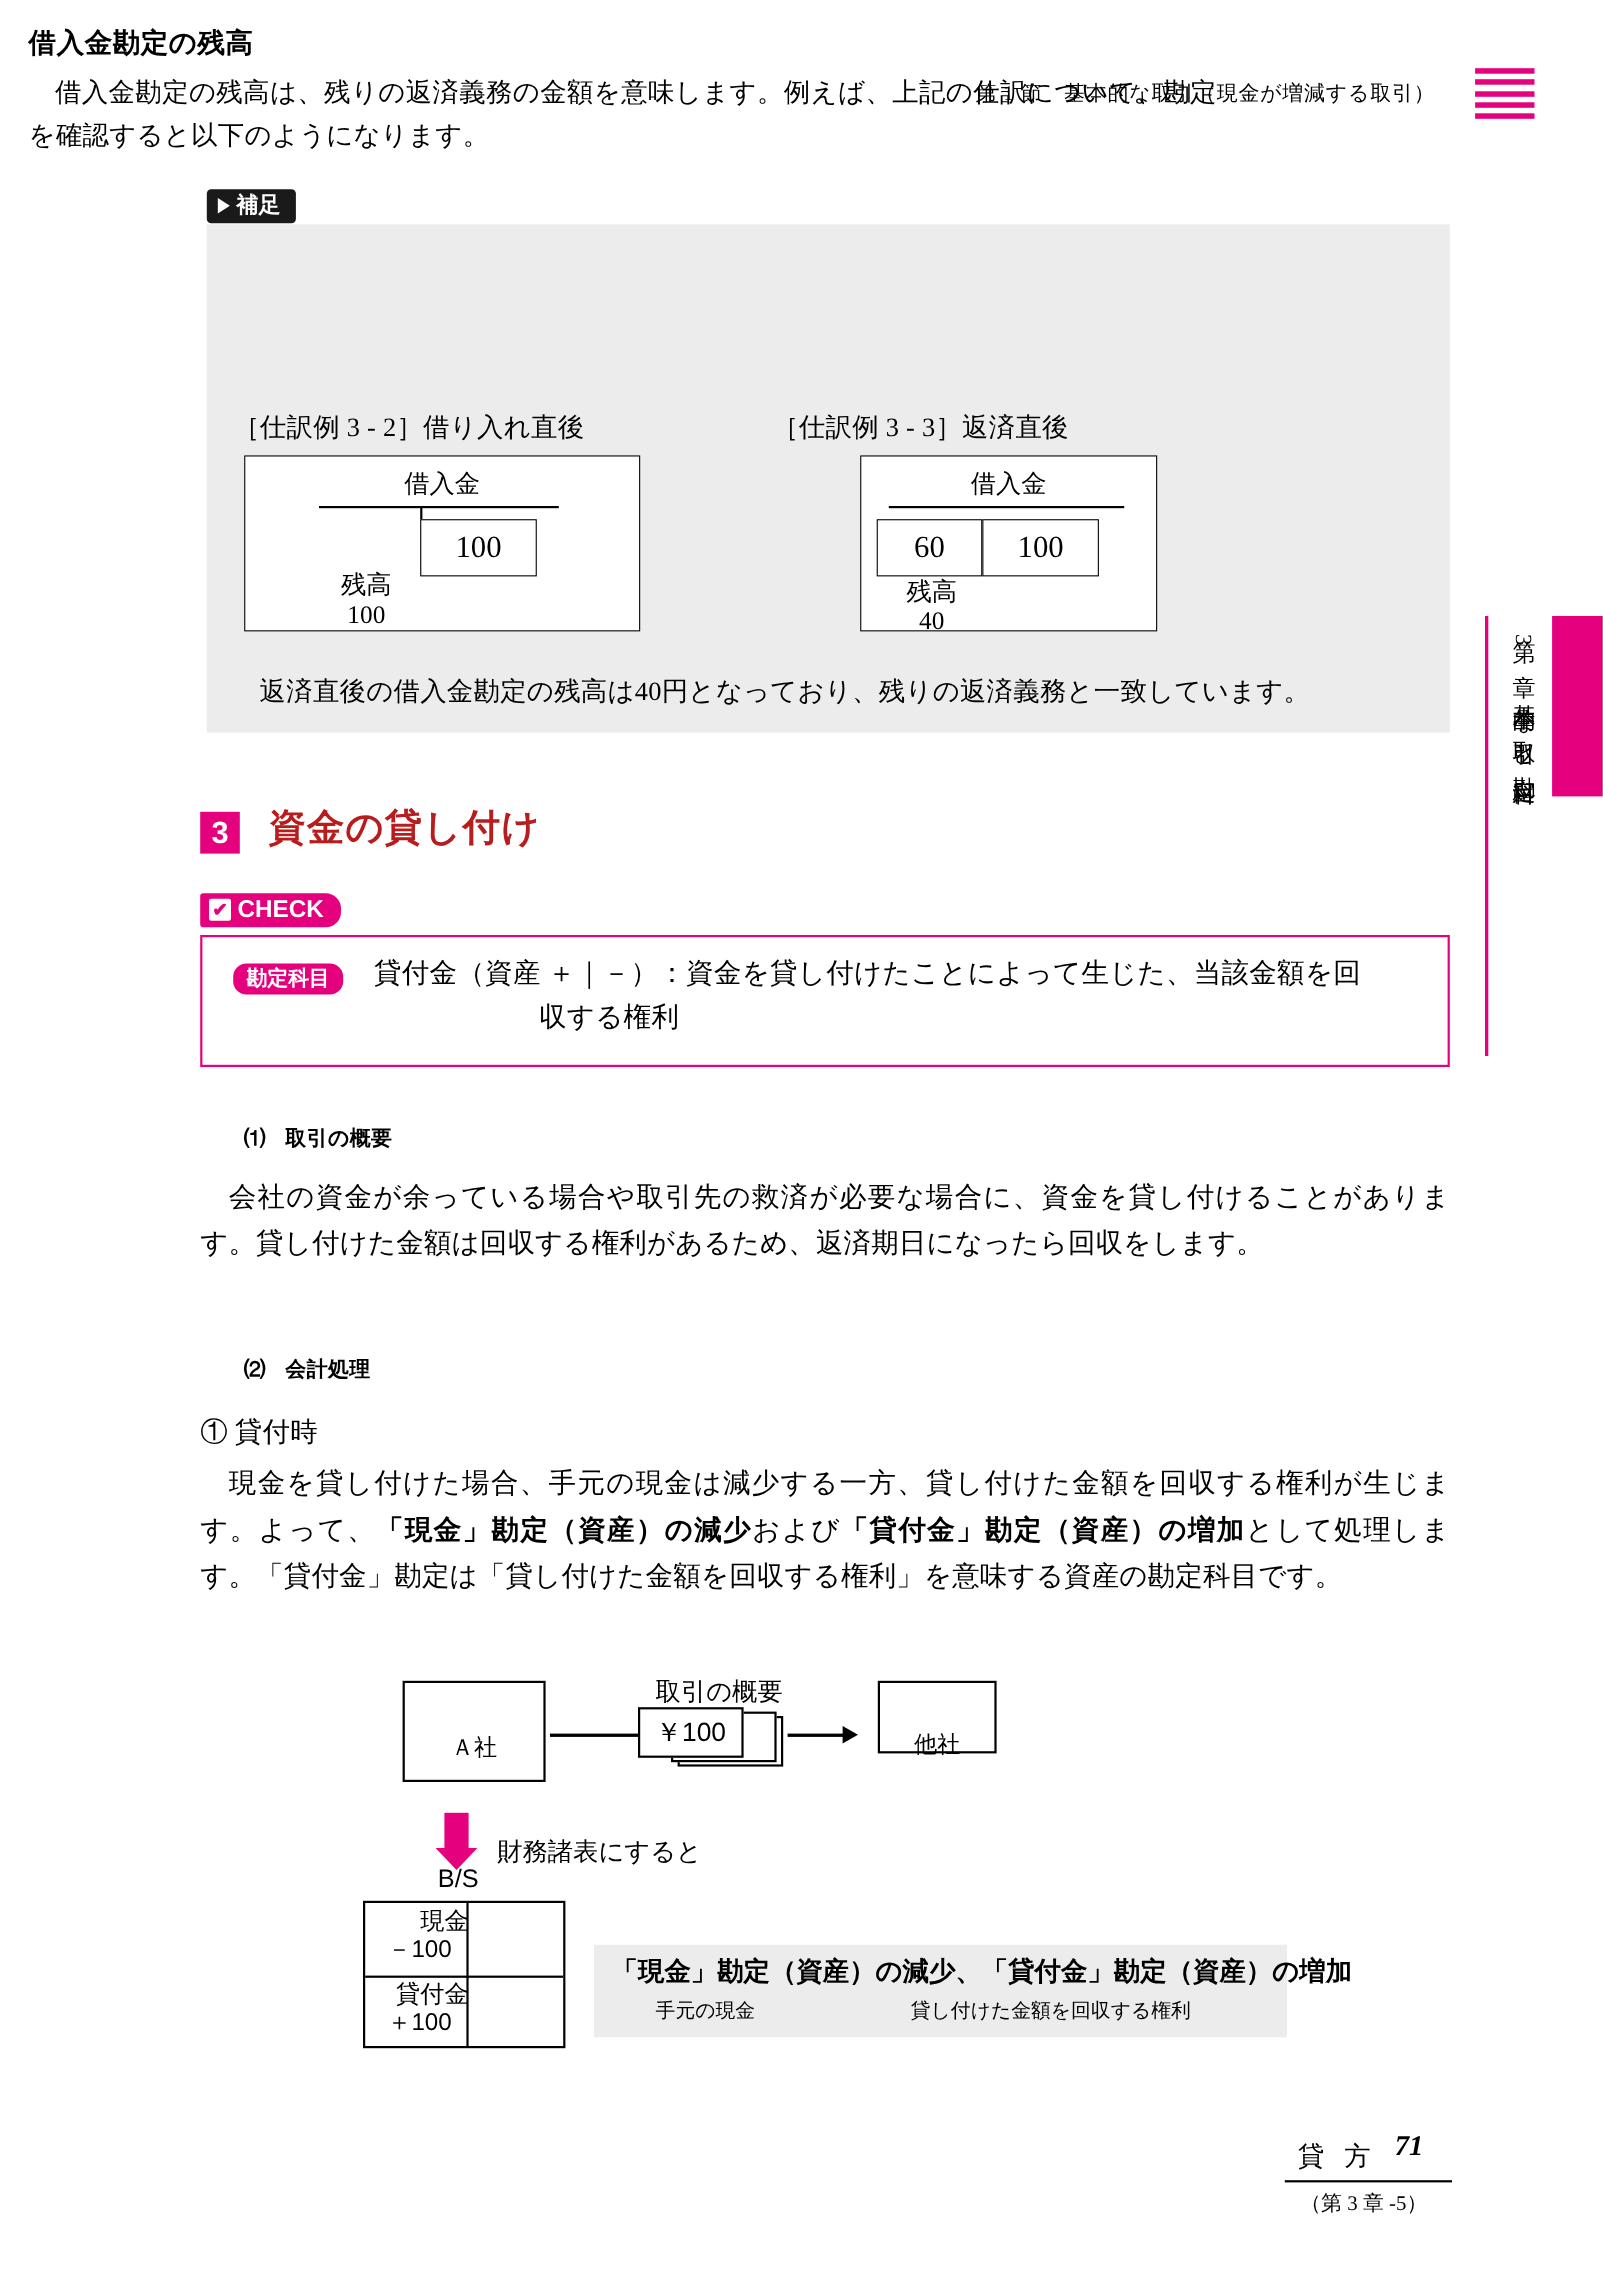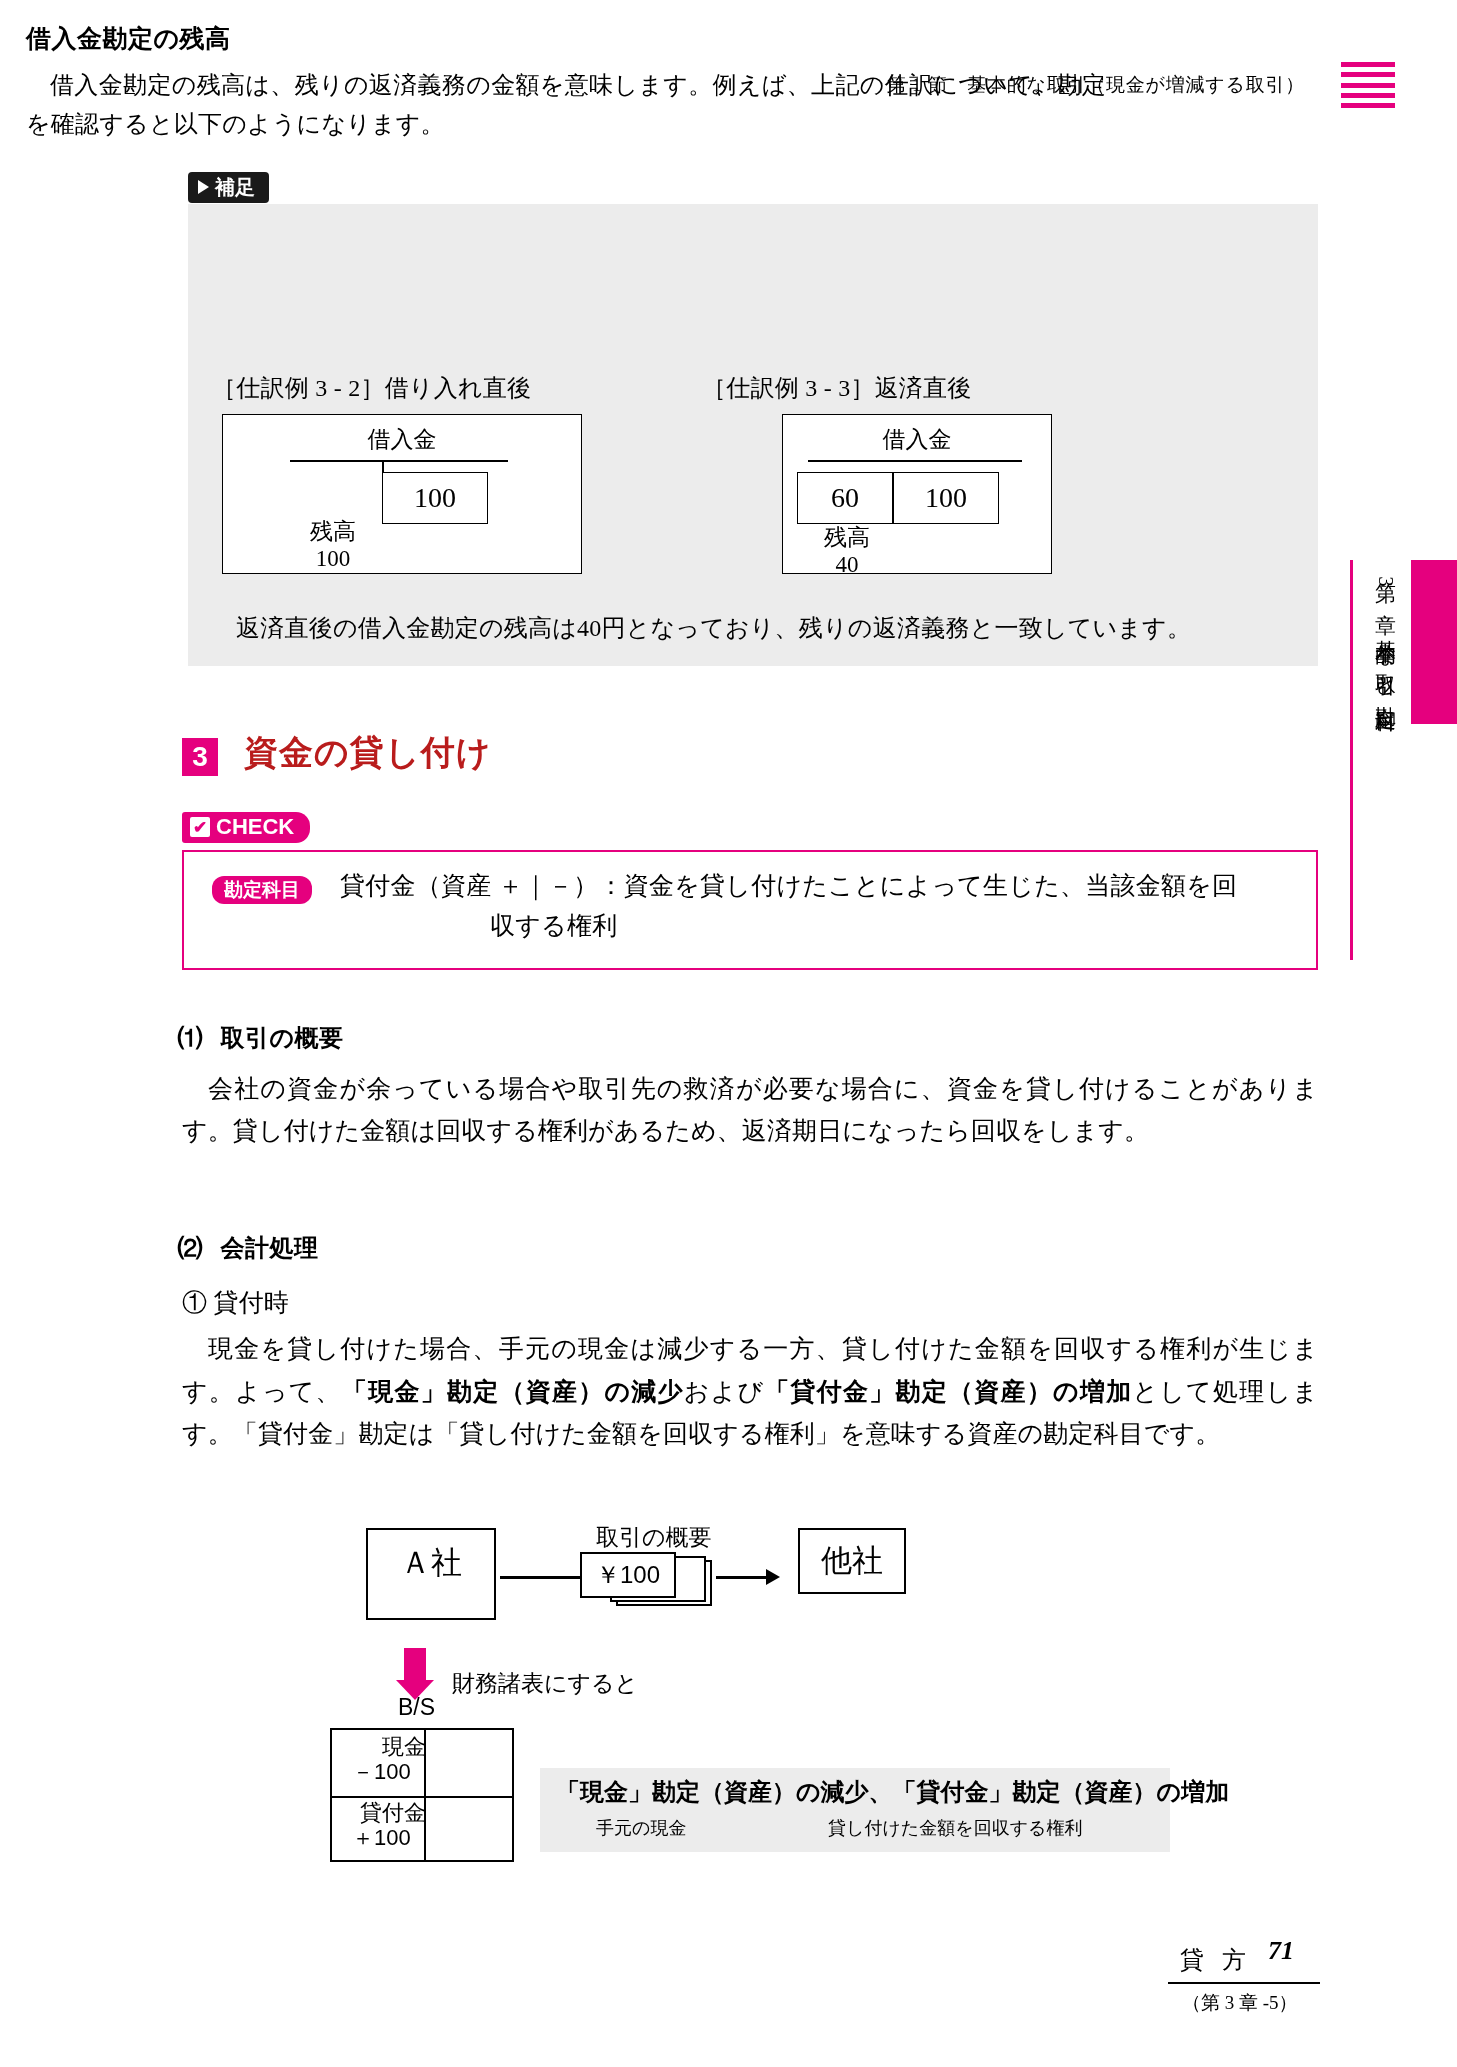--- a/index.html
+++ b/index.html
@@ -293,22 +293,23 @@
     line-height: 1.6;
     letter-spacing: 0.01em;
   }
   .check-text .l2 { display: block; padding-left: 150px; }
 
   
   .num-head {
     position: absolute;
     font-family: "Liberation Sans", sans-serif;
     font-weight: bold;
-    font-size: 24px;
+    font-size: 19px;
     letter-spacing: 0.02em;
+    margin-left: 44px;
   }
   .num-head .tl { padding-left: 18px; }
 
   .body-p {
     position: absolute;
     font-size: 25px;
     line-height: 1.68;
     text-align: justify;
     letter-spacing: 0.005em;
   }
@@ -317,23 +318,24 @@
 
   
   .dbox {
     position: absolute;
     border: 2px solid #000;
     box-sizing: border-box;
     background: #fff;
   }
   .dbox-label {
     position: absolute;
-    font-size: 31px;
+    font-size: 21px;
     font-family: Liberation Mono, monospace;
     text-align: center;
+    margin-top: 32px;
   }
   .money {
     position: absolute;
     border: 2px solid #000;
     background: #fff;
     display: flex;
     align-items: center;
     justify-content: center;
     font-size: 24px;
     font-family: "Liberation Sans", sans-serif;

